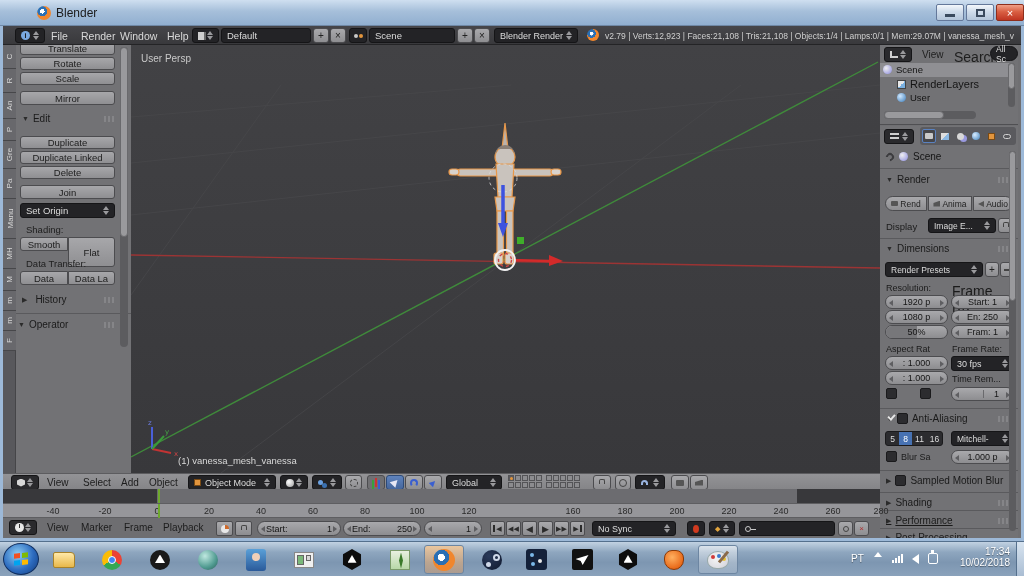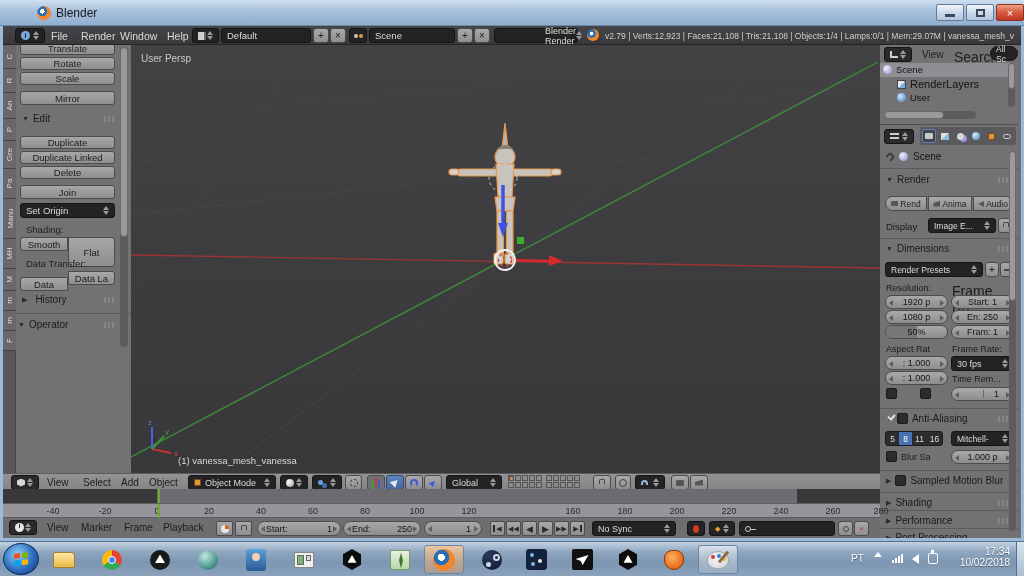--- a/index.html
+++ b/index.html
@@ -135,21 +135,21 @@
     <div class="abs dfield" style="left:366px;top:2px;width:86px;">
         <span>Scene</span>
       </div>
     <div class="abs lbtn" style="left:454px;top:2px;width:16px;">
         <span>+</span>
       </div>
     <div class="abs lbtn" style="left:471px;top:2px;width:16px;">
         <span>×</span>
       </div>
     <div class="abs dfield" style="left:491px;top:2px;width:84px;">
-      <span style="font-size:9px;margin-left:45px;">Blender Render</span>
+      <span style="font-size:9px;">Blender Render</span>
       <span class="dd-arrows">
           <span class="tu"></span>
           <span class="td"></span>
         </span>
     </div>
     <div class="abs blender-logo" style="left:584px;top:3px;width:12px;height:12px;"></div>
     <div class="abs" style="left:602px;top:5px;width:416px;overflow:hidden;white-space:nowrap;color:#cfcfcf;font-size:8.5px;">v2.79 | Verts:12,923 | Faces:21,108 | Tris:21,108 | Objects:1/4 | Lamps:0/1 | Mem:29.07M | vanessa_mesh_v</div>
   </div>
 
   <div class="abs tabs" style="left:3px;top:45px;width:13px;height:428px;">
@@ -229,21 +229,21 @@
         </span>
     </div>
     <div class="abs slabel" style="top:179px;">Shading:</div>
     <div class="abs sbtn" style="top:192px;width:48px;height:14px;border-radius:3px 0 0 3px;">
         <span>Smooth</span>
       </div>
     <div class="abs sbtn" style="top:192px;left:52px;width:47px;height:30px;border-radius:0 3px 3px 0;">
         <span>Flat</span>
       </div>
     <div class="abs slabel" style="top:213px;">Data Transfer:</div>
-    <div class="abs sbtn" style="top:232px;width:48px;height:14px;border-radius:3px 0 0 3px;">
+    <div class="abs sbtn" style="top:226px;width:48px;height:14px;border-radius:3px 0 0 3px;">
         <span>Data</span>
       </div>
     <div class="abs sbtn" style="top:226px;left:52px;width:47px;height:14px;border-radius:0 3px 3px 0;">
         <span>Data La</span>
       </div>
     <div class="abs sechdr" style="top:249px;left:6px;gap:8px;">
       <span class="tri-b">▶</span>
       <span>History</span>
     </div>
     <div class="abs grip" style="top:252px;left:88px;"></div>
@@ -530,21 +530,21 @@
       <span class="chk" style="position:static;"></span>
       <span>Sampled Motion Blur</span>
     </div>
     <div class="abs sep" style="top:366px;"></div>
     <div class="abs phdr" style="left:6px;top:371px;">
       <span class="tri-b">▶</span>
       <span>Shading</span>
     </div>
     <div class="abs grip" style="left:118px;top:374px;"></div>
     <div class="abs sep" style="top:384px;"></div>
-    <div class="abs phdr" style="left:6px;top:389px;">
+    <div class="abs phdr" style="left:6px;top:389px;text-decoration:underline;">
       <span class="tri-b">▶</span>
       <span>Performance</span>
     </div>
     <div class="abs grip" style="left:118px;top:392px;"></div>
     <div class="abs sep" style="top:402px;"></div>
     <div class="abs phdr" style="left:6px;top:406px;">
       <span class="tri-b">▶</span>
       <span>Post Processing</span>
     </div>
     <div class="abs scroll-track" style="left:129px;top:25px;width:7px;height:380px;">

